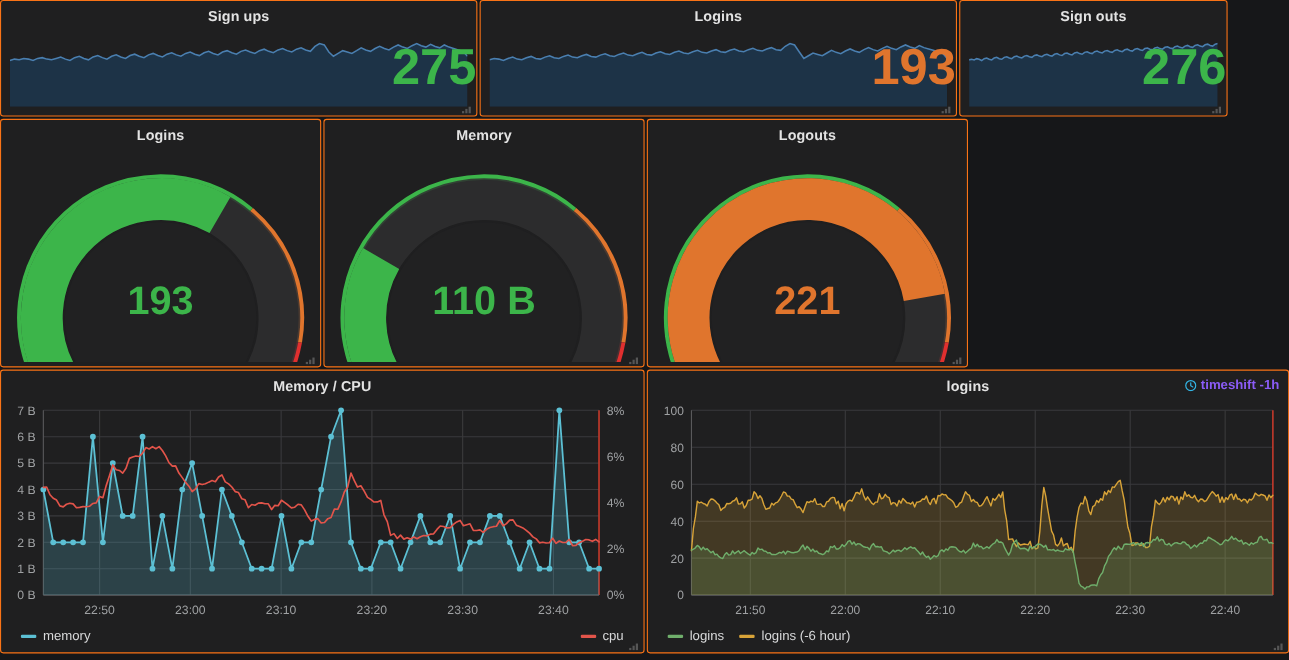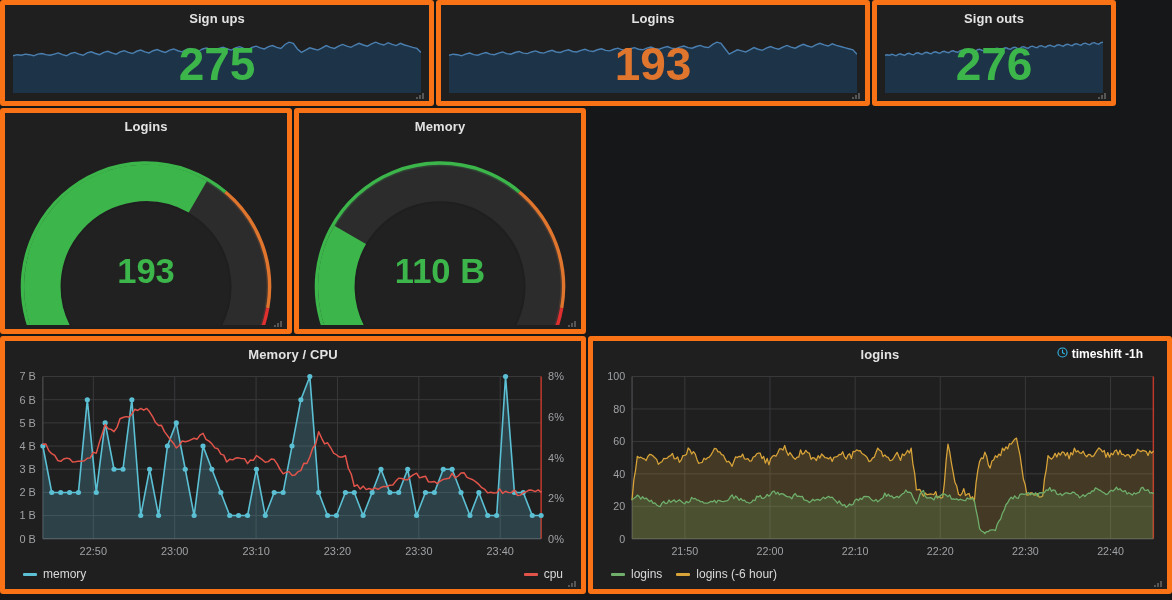--- a/index.html
+++ b/index.html
@@ -4,42 +4,42 @@
 <style>
   html,body{margin:0;padding:0;background:#161719;}
   body{
     width:1172px;height:600px;overflow:hidden;
     font-family:"Liberation Sans","DejaVu Sans",sans-serif;
     color:#d8d9da;
   }
   .dash{width:1172px;height:600px;display:flex;flex-direction:column;gap:2px;background:#161719;}
   .row{display:flex;gap:2px;}
   .panel{
-    background:#1f1f20;border:5px solid #f97316;border-radius:3px;
+    background:#1f1f20;border:1px solid #f97316;border-radius:3px;
     position:relative;box-sizing:border-box;overflow:hidden;
   }
   .panel-title{
     text-align:center;font-size:13px;font-weight:bold;color:#e3e3e3;
     padding-top:6px;line-height:15px;letter-spacing:.1px;
   }
   .resize-handle{
     position:absolute;right:3px;bottom:2px;width:10px;height:8px;
     display:flex;align-items:flex-end;gap:1px;opacity:.45;
   }
   .resize-handle i{display:block;width:2px;background:#9a9a9a;}
   .resize-handle i:nth-child(1){height:2px;}
   .resize-handle i:nth-child(2){height:4px;}
   .resize-handle i:nth-child(3){height:6px;}
 
   
   .statpanel{height:106px;position:relative;}
   .stat-spark{position:absolute;left:8px;right:8px;top:26px;bottom:8px;}
   .stat-spark svg{width:100%;height:100%;display:block;}
   .stat-value{
-    position:absolute;left:0;right:0;top:34px;text-align:center;
+    position:absolute;left:0;right:0;top:34px;text-align:right;
     font-size:46px;font-weight:bold;line-height:50px;
   }
 
   
   .gaugepanel{height:226px;position:relative;}
   .gauge-wrap{position:absolute;left:0;right:0;top:20px;bottom:4px;}
   .gauge-wrap svg{width:100%;height:100%;display:block;}
 
   
   .graphpanel{height:258px;position:relative;}
@@ -50,22 +50,22 @@
   .legend{
     position:absolute;left:0;right:0;bottom:6px;height:18px;
     display:flex;align-items:center;font-size:12px;color:#d8d9da;
     padding:0 18px;box-sizing:border-box;
   }
   .legend-item{display:flex;align-items:center;gap:6px;margin-right:14px;}
   .legend-swatch{width:14px;height:3px;border-radius:1px;display:block;}
   .legend.spread{justify-content:space-between;}
   .legend.spread .legend-item:last-child{margin-right:0;text-align:right;}
   .timeshift{
-    position:absolute;right:24px;top:6px;font-size:12px;font-weight:bold;
-    color:#ffffff;display:flex;align-items:flex-start;gap:4px;
+    position:absolute;right:8px;top:6px;font-size:12px;font-weight:bold;
+    color:#8b5cf6;display:flex;align-items:center;gap:4px;
   }
   .clock-ico{width:11px;height:11px;display:block;}
 </style>
 </head>
 <body>
 
 <div class="dash">
 
   <div class="row" id="row-stats">
       <div class="panel statpanel" style="width: 434px;">
@@ -139,20 +139,39 @@
         <div class="panel-title">Memory</div>
         <div class="gauge-wrap">
           <svg viewBox="0 0 290 200" preserveAspectRatio="xMidYMid meet">
             <path d="M40.15 233.42 A128 128 0 0 1 227.28 61.95" fill="none" stroke="#3cb54a" stroke-width="5" stroke-linecap="butt"></path>
             <path d="M227.28 61.95 A128 128 0 0 1 271.06 182.23" fill="none" stroke="#e0752d" stroke-width="5" stroke-linecap="butt"></path>
             <path d="M271.06 182.23 A128 128 0 0 1 249.85 233.42" fill="none" stroke="#e02f2f" stroke-width="5" stroke-linecap="butt"></path>
             <path d="M56.53 221.95 A108 108 0 1 1 233.47 221.95" fill="none" stroke="#2f2f30" stroke-width="38" opacity="0.85"></path>
             <path d="M56.53 221.95 A108 108 0 0 1 51.47 106.00" fill="none" stroke="#3cb54a" stroke-width="38"></path>
             <circle cx="145" cy="160" r="87" fill="#232325" opacity="0.55"></circle>
             <text x="145" y="156" text-anchor="middle" fill="#3cb54a" font-size="36" font-weight="bold" font-family="&quot;Liberation Sans&quot;,sans-serif">110 B</text>
+          </svg>
+        </div>
+        <div class="resize-handle">
+          <i></i>
+          <i></i>
+          <i></i>
+        </div>
+      </div>
+      <div class="panel gaugepanel" style="width: 292px;">
+        <div class="panel-title">Logouts</div>
+        <div class="gauge-wrap">
+          <svg viewBox="0 0 290 200" preserveAspectRatio="xMidYMid meet">
+            <path d="M40.15 233.42 A128 128 0 0 1 227.28 61.95" fill="none" stroke="#3cb54a" stroke-width="5" stroke-linecap="butt"></path>
+            <path d="M227.28 61.95 A128 128 0 0 1 271.06 182.23" fill="none" stroke="#e0752d" stroke-width="5" stroke-linecap="butt"></path>
+            <path d="M271.06 182.23 A128 128 0 0 1 249.85 233.42" fill="none" stroke="#e02f2f" stroke-width="5" stroke-linecap="butt"></path>
+            <path d="M56.53 221.95 A108 108 0 1 1 233.47 221.95" fill="none" stroke="#2f2f30" stroke-width="38" opacity="0.85"></path>
+            <path d="M56.53 221.95 A108 108 0 1 1 251.36 141.25" fill="none" stroke="#e0752d" stroke-width="38"></path>
+            <circle cx="145" cy="160" r="87" fill="#232325" opacity="0.55"></circle>
+            <text x="145" y="156" text-anchor="middle" fill="#e0752d" font-size="36" font-weight="bold" font-family="&quot;Liberation Sans&quot;,sans-serif">221</text>
           </svg>
         </div>
         <div class="resize-handle">
           <i></i>
           <i></i>
           <i></i>
         </div>
       </div>
     </div>
 

